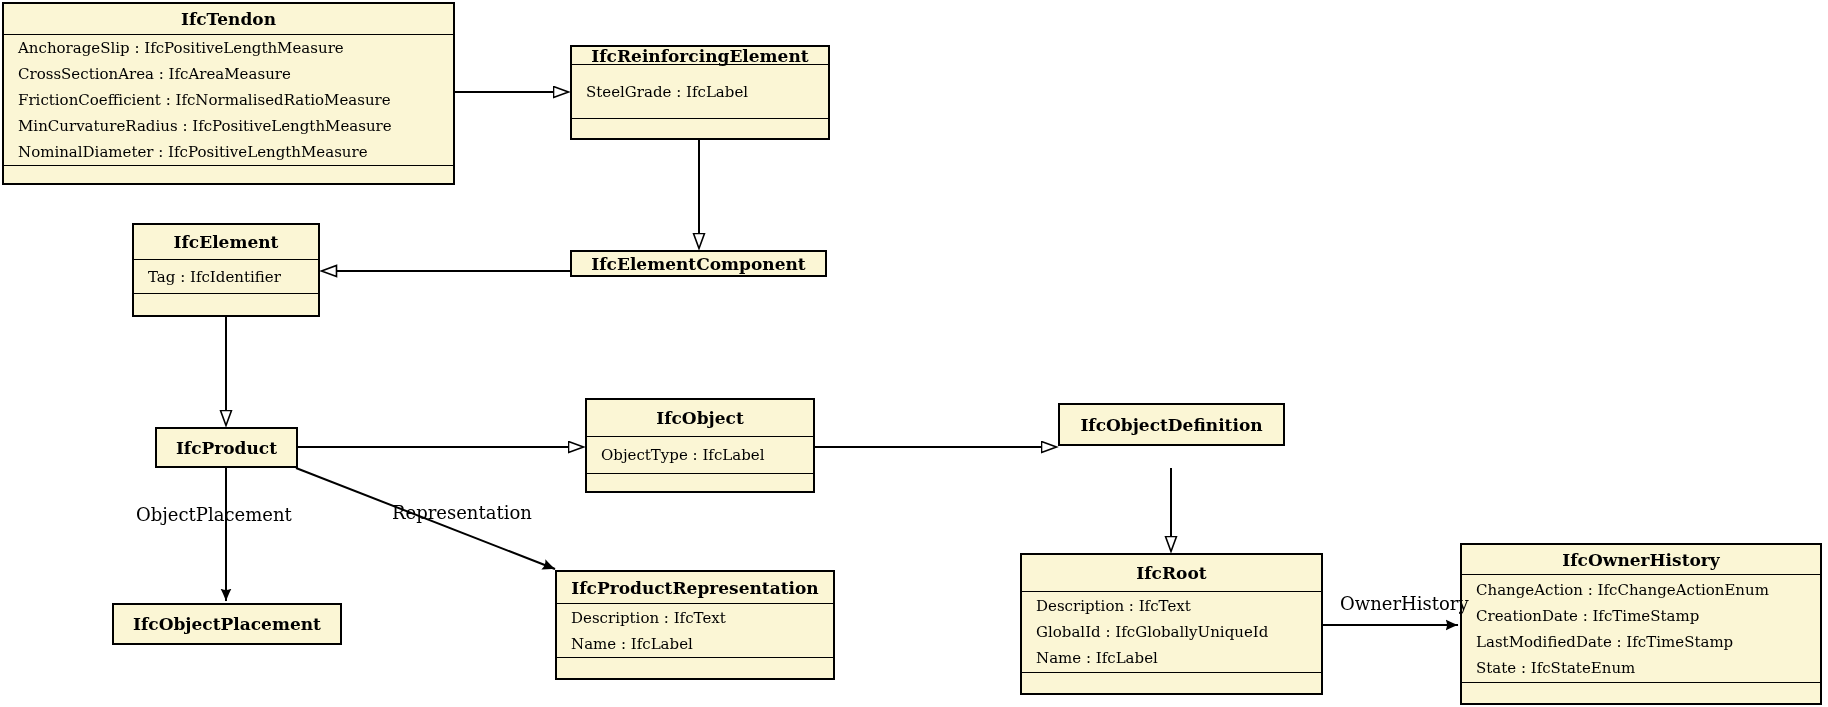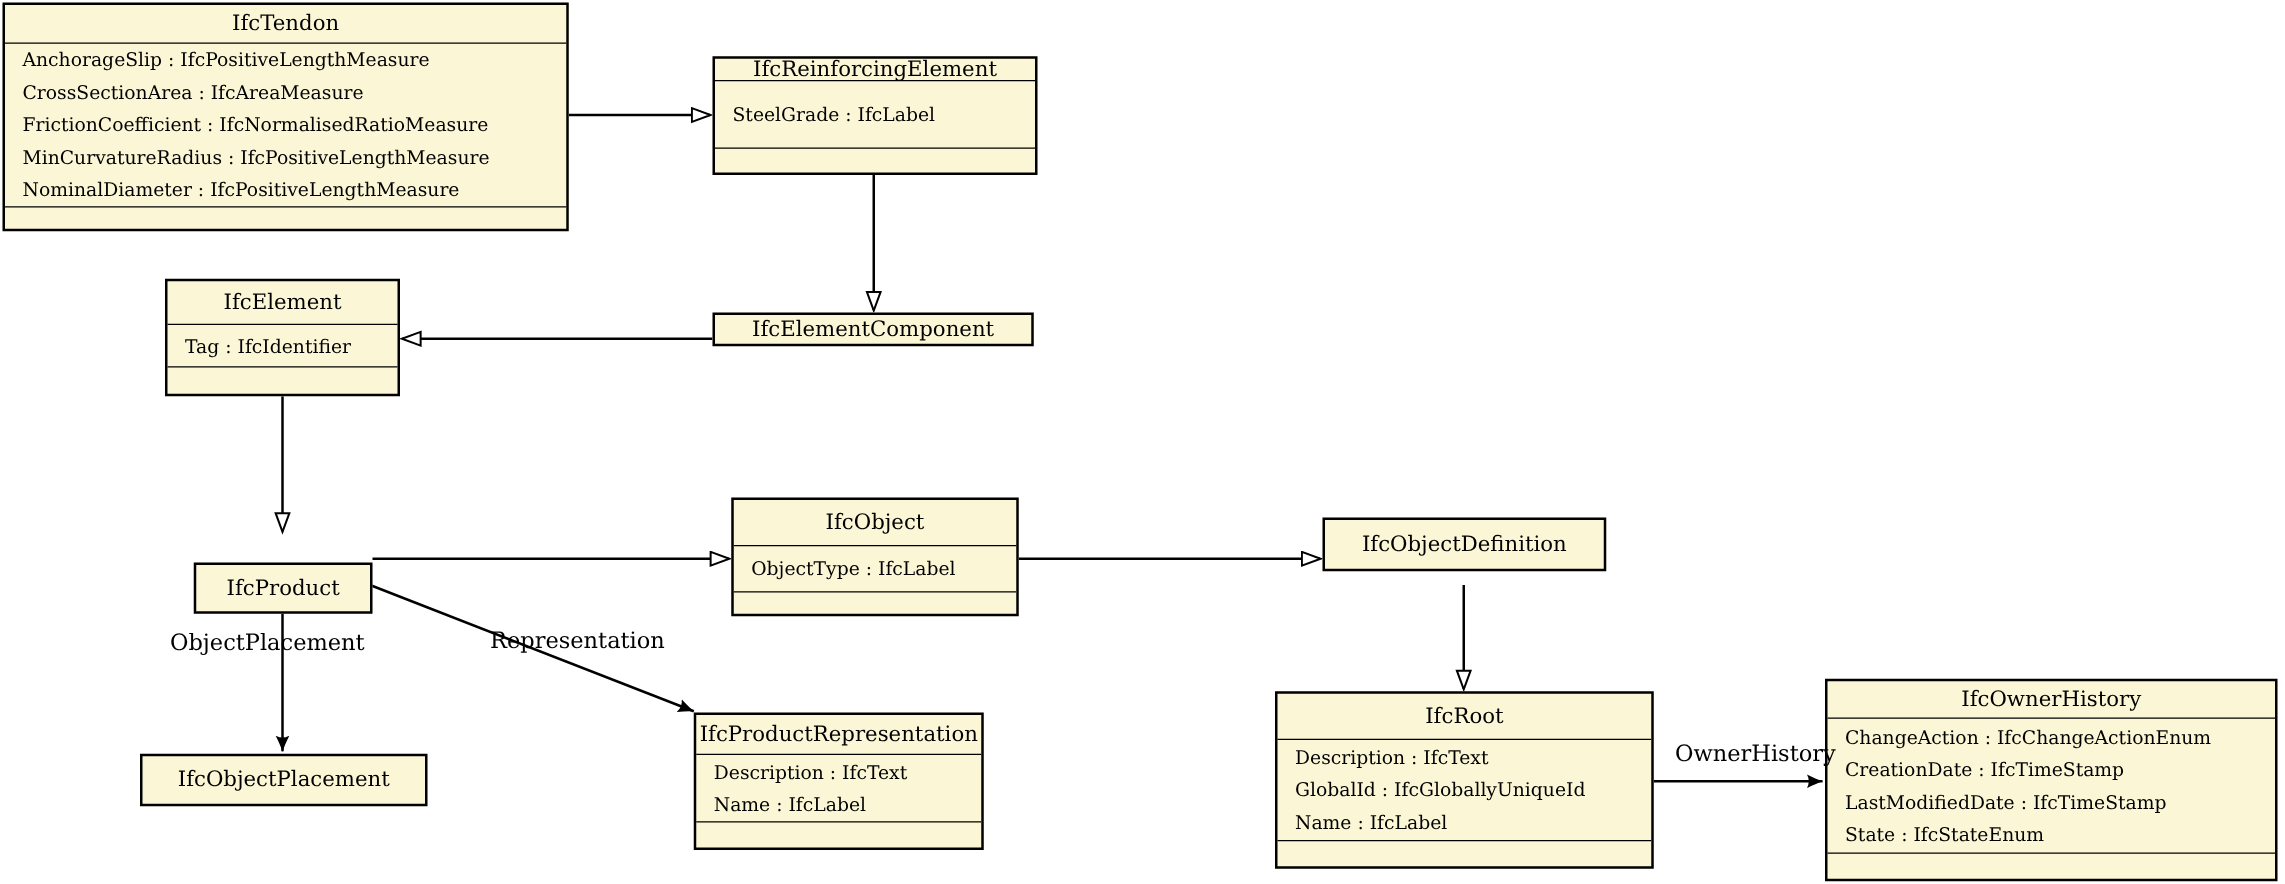--- a/index.html
+++ b/index.html
@@ -15,21 +15,21 @@
   .uml-box{
     position:absolute;
     box-sizing:border-box;
     background:var(--box-fill,#FBF6D5);
     border:2px solid var(--box-border,#000);
     display:flex;flex-direction:column;
   }
   .uml-title{
     box-sizing:border-box;
     display:flex;align-items:center;justify-content:center;
-    font-weight:normal;font-size:17px;
+    font-weight:bold;font-size:17px;
     flex:0 0 auto;
   }
   .uml-title.sep{border-bottom:1.5px solid var(--box-border,#000);}
   .uml-title.solo{flex:1 1 auto;}
   .uml-attrs{
     flex:1 1 auto;
     display:flex;flex-direction:column;justify-content:center;
     padding-left:14px;
     font-size:15px;
   }
@@ -96,33 +96,33 @@
     <div class="uml-attrs">
       <div class="uml-attr">Tag : IfcIdentifier</div>
     </div>
     <div class="uml-empty" style="height:21px"></div>
   </div>
 
   <div class="uml-box" style="left:570px;top:250px;width:257px;height:27px">
     <div class="uml-title solo">IfcElementComponent</div>
   </div>
 
-  <div class="uml-box" style="left:155px;top:450px;width:143px;height:41px">
+  <div class="uml-box" style="left:155px;top:427px;width:143px;height:41px">
     <div class="uml-title solo">IfcProduct</div>
   </div>
 
   <div class="uml-box" style="left:585px;top:398px;width:230px;height:95px">
     <div class="uml-title sep" style="height:37px">IfcObject</div>
     <div class="uml-attrs">
       <div class="uml-attr">ObjectType : IfcLabel</div>
     </div>
     <div class="uml-empty" style="height:17px"></div>
   </div>
 
-  <div class="uml-box" style="left:1058px;top:414px;width:227px;height:43px">
+  <div class="uml-box" style="left:1058px;top:403px;width:227px;height:43px">
     <div class="uml-title solo">IfcObjectDefinition</div>
   </div>
 
   <div class="uml-box" style="left:1020px;top:553px;width:303px;height:142px">
     <div class="uml-title sep" style="height:37px">IfcRoot</div>
     <div class="uml-attrs">
       <div class="uml-attr">Description : IfcText</div>
       <div class="uml-attr">GlobalId : IfcGloballyUniqueId</div>
       <div class="uml-attr">Name : IfcLabel</div>
     </div>
@@ -137,21 +137,21 @@
       <div class="uml-attr">LastModifiedDate : IfcTimeStamp</div>
       <div class="uml-attr">State : IfcStateEnum</div>
     </div>
     <div class="uml-empty" style="height:20px"></div>
   </div>
 
   <div class="uml-box" style="left:112px;top:603px;width:230px;height:42px">
     <div class="uml-title solo">IfcObjectPlacement</div>
   </div>
 
-  <div class="uml-box" style="left:555px;top:570px;width:232px;height:110px">
+  <div class="uml-box" style="left:555px;top:570px;width:280px;height:110px">
     <div class="uml-title sep" style="height:32px">IfcProductRepresentation</div>
     <div class="uml-attrs">
       <div class="uml-attr">Description : IfcText</div>
       <div class="uml-attr">Name : IfcLabel</div>
     </div>
     <div class="uml-empty" style="height:20px"></div>
   </div>
 
   <div class="edge-label" style="left:136px;top:504px;width:170px;text-align:left">ObjectPlacement</div>
   <div class="edge-label" style="left:392px;top:502px">Representation</div>

